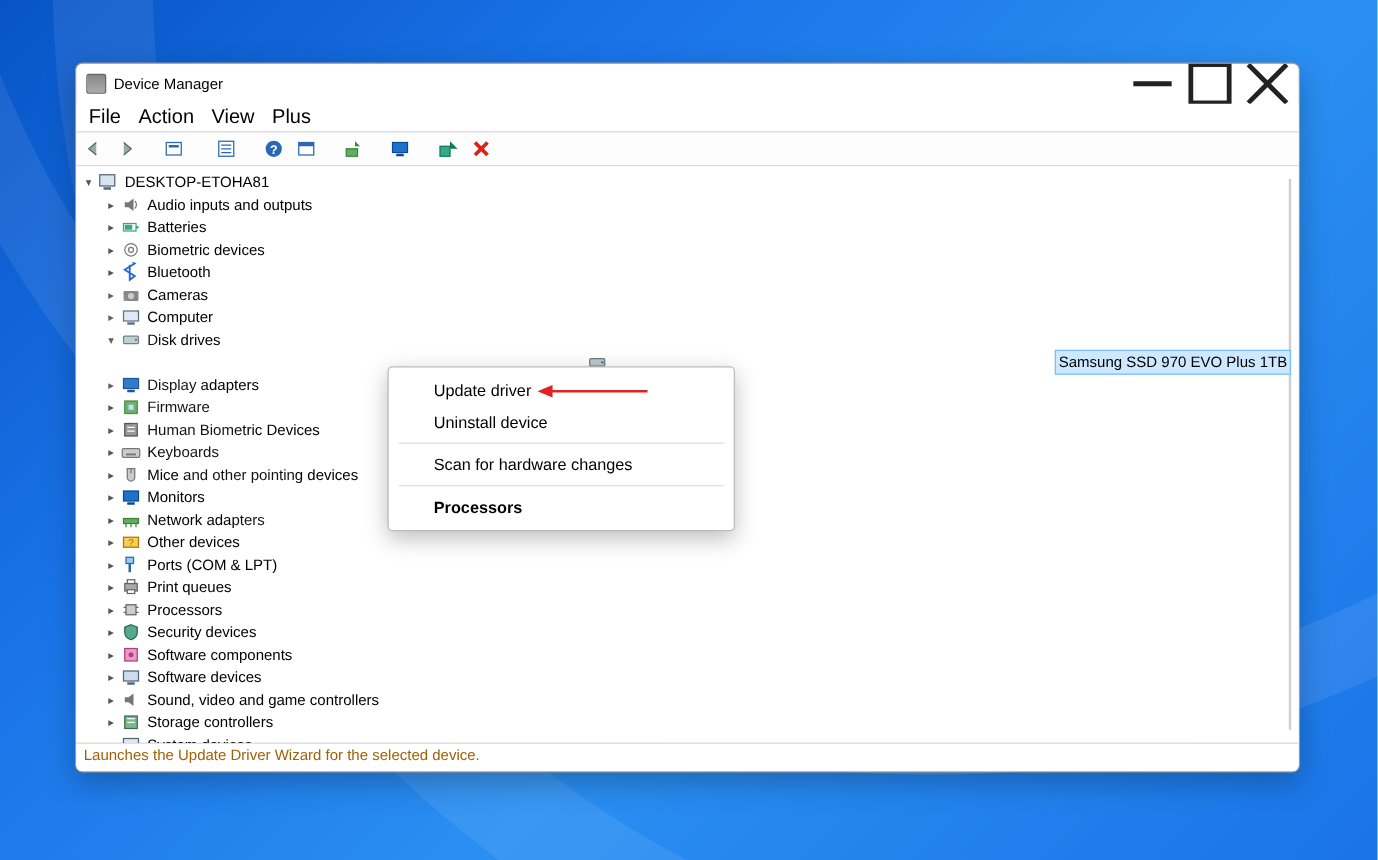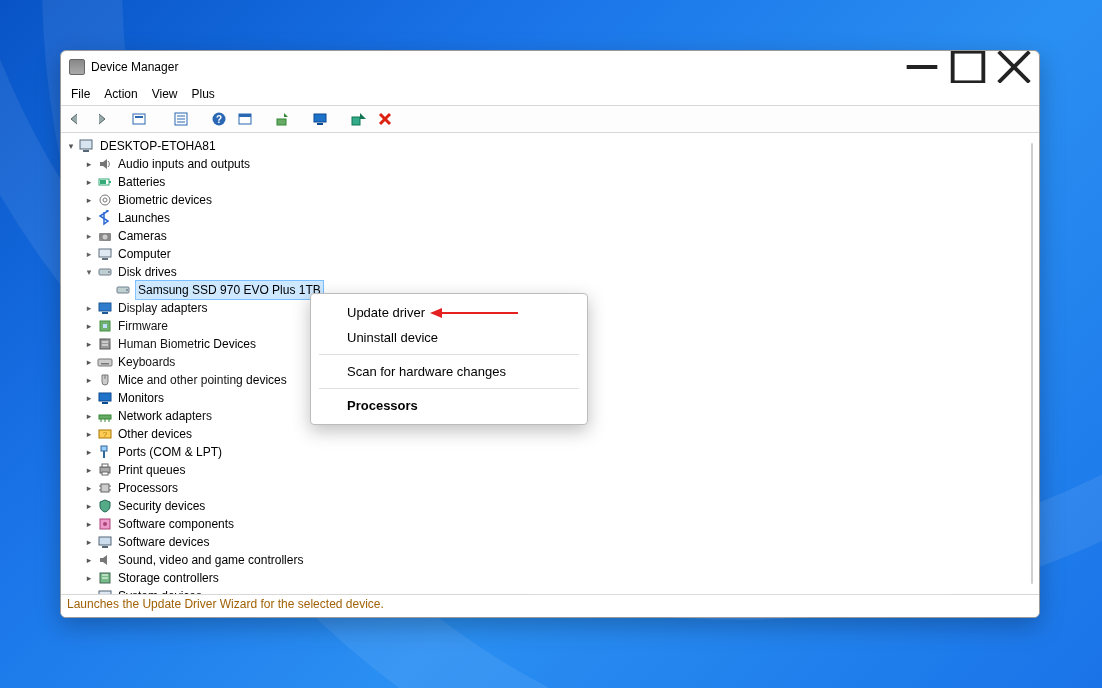--- a/index.html
+++ b/index.html
@@ -22,40 +22,40 @@
   }
   .titlebar { height: 32px; display:flex; align-items:center; padding:0 2px 0 8px; font-size:12px; }
   .titlebar .app-icon { width:16px; height:16px; margin-right:6px;
     background: linear-gradient(#888,#aaa); border:1px solid #666; border-radius:2px; }
   .titlebar .title { flex:0 0 auto; }
   .titlebar .spacer { flex:1 1 auto; }
   .win-btn { width:46px; height:32px; display:flex; align-items:center; justify-content:center;
     font-size:14px; color:#222; }
   .win-btn svg { stroke:#222; stroke-width:1; }
 
-  .menubar { height:22px; display:flex; gap:14px; padding:0 10px; font-size:12px;
+  .menubar { height:22px; display:flex; gap:14px; padding:0 10px; font-size:16px;
     align-items:center; background:#fff; }
   .menubar span { cursor:default; }
 
   .toolbar { height:28px; border-top:1px solid #d8d8d8; border-bottom:1px solid #d8d8d8;
     background:#fdfdfd; display:flex; align-items:center; padding:0 4px; gap:6px; }
   .tbtn { width:20px; height:20px; display:flex; align-items:center; justify-content:center;
     border:1px solid transparent; }
   .tbtn svg { width:16px; height:16px; }
 
   .content { flex:1 1 auto; position:relative; background:#fff; overflow:hidden;
     border-bottom:1px solid #d8d8d8; }
   .tree { position:absolute; inset:0; overflow-y:auto; padding:4px 6px 6px 4px;
     font-size:12px; line-height:18px; }
   .node { display:flex; align-items:center; height:18px; white-space:nowrap; }
   .twisty { width:12px; text-align:center; color:#555; font-size:9px; }
   .dev-icon { width:16px; height:16px; margin:0 4px 0 2px; display:inline-flex;
     align-items:center; justify-content:center; }
   .dev-icon svg{ width:16px;height:16px;}
-  .l0 { margin-left:0px; } .l1{margin-left:18px;} .l2{margin-left:36px;}
+  .l0 { margin-left:0px; } .l1{margin-left:18px;} .l2{margin-left:36px;justify-content:space-between;}
   .selected > .label { background:#cde8ff; border:1px solid #7abfff; padding:0 2px; }
   .label { padding:0 1px; }
 
   .statusbar { height:22px; font-size:12px; padding:2px 6px; color:#a16207; background:#fff; }
 
   
   .ctxmenu {
     position:absolute; left:310px; top:293px; width:278px; background:#fff;
     border:1px solid #bcbcbc; border-radius:4px; box-shadow:0 6px 18px rgba(0,0,0,.25);
     padding:6px 0; font-size:13px; z-index:50;
@@ -220,21 +220,21 @@
           </span>
           <span class="label">Biometric devices</span>
         </div>
       <div class="node l1">
           <span class="twisty">▸</span>
           <span class="dev-icon">
             <svg viewBox="0 0 16 16">
               <path d="M7 2v12l4-3-8-5 8-5-4-3" fill="none" stroke="#2a68d4" stroke-width="1.5"></path>
             </svg>
           </span>
-          <span class="label">Launches</span>
+          <span class="label">Bluetooth</span>
         </div>
       <div class="node l1">
           <span class="twisty">▸</span>
           <span class="dev-icon">
             <svg viewBox="0 0 16 16">
               <rect x="2" y="5" width="12" height="8" rx="1" fill="#888"></rect>
               <circle cx="8" cy="9" r="2.5" fill="#ccc"></circle>
             </svg>
           </span>
           <span class="label">Cameras</span>

